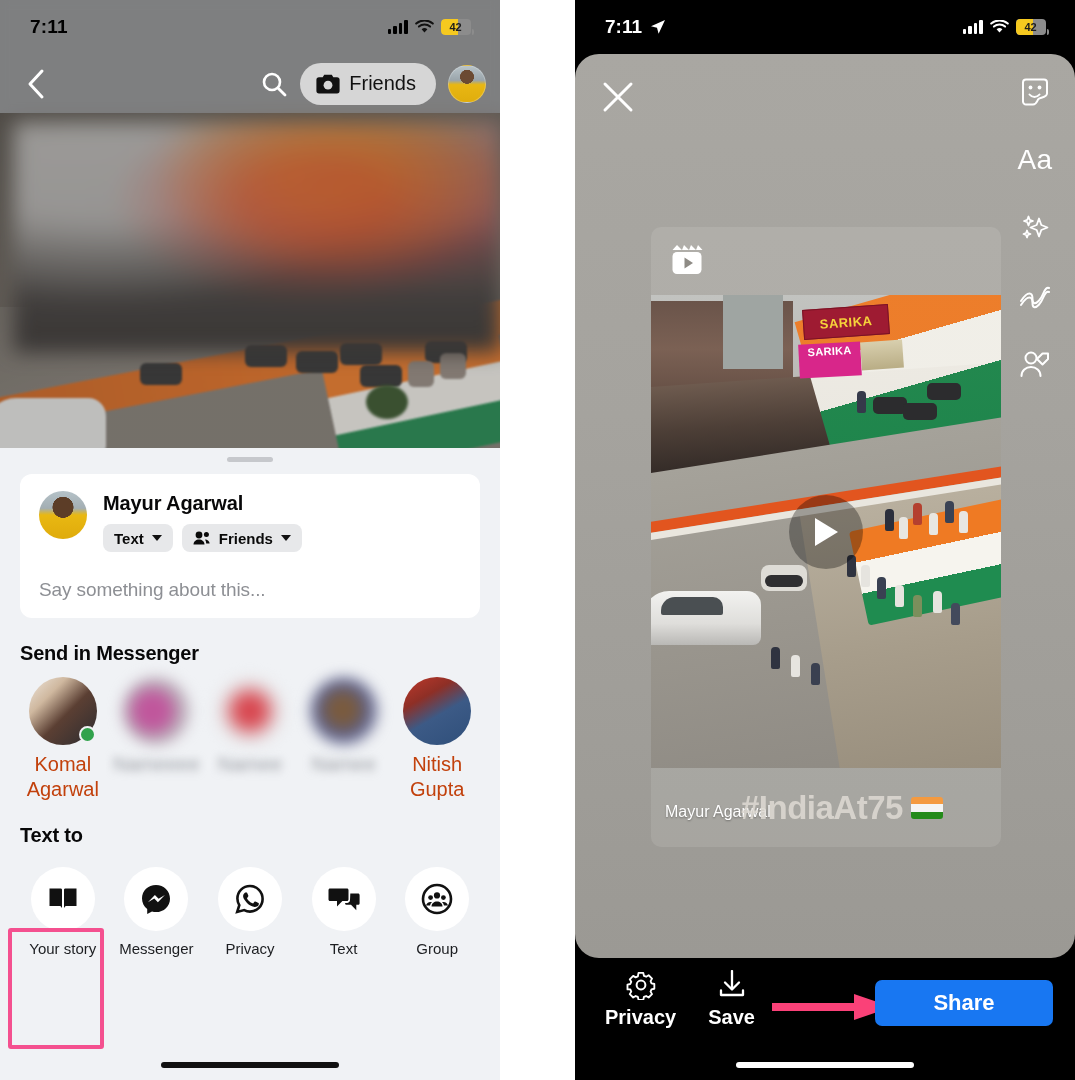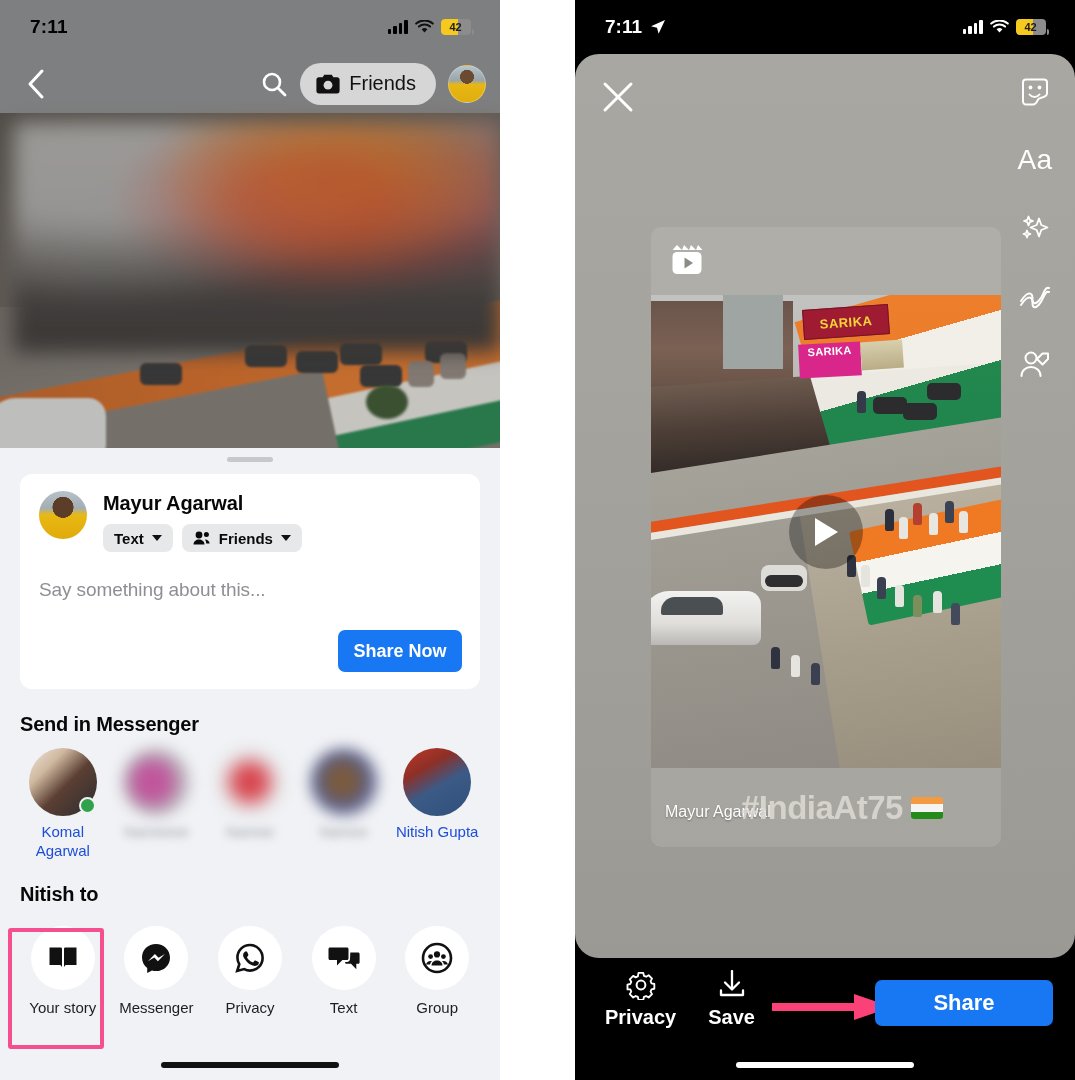--- a/index.html
+++ b/index.html
@@ -140,21 +140,21 @@
   .share-now span { color:#fff; font-size:18px; font-weight:700; }
 
   .sec-title { font-size:20px; font-weight:700; color:#080809; margin:24px 0 0 20px; letter-spacing:-0.2px;}
   .msgr-row { display:flex; gap:0; padding:12px 16px 0 16px; }
   .msgr-item { width:94px; display:flex; flex-direction:column; align-items:center; cursor:pointer;}
   .msgr-av { position:relative; width:68px; height:68px; border-radius:50%; }
   .dot-online {
     position:absolute; right:1px; bottom:2px; width:17px; height:17px; border-radius:50%;
     background:#31a24c; border:2.5px solid #f0f2f5;
   }
-  .msgr-name { font-size:15px; color:#1d4ed8; text-align:center; line-height:1.25; margin-top:7px; }
+  .msgr-name { font-size:20px; color:#c2410c; text-align:center; line-height:1.25; margin-top:7px; }
   .av-komal { background: linear-gradient(135deg,#efe7dd 0%, #cfb89f 28%, #5b3f33 55%, #2c2c30 100%); }
   .av-nitish { background: linear-gradient(150deg,#c0392b 0%, #8e2f26 30%, #3c5a86 55%, #2f4f7a 100%); }
   .av-blur1 { background: radial-gradient(circle at 45% 50%, #c0569c 0 30%, #b7a7b5 55%, #e3e3e6 100%); filter: blur(7px); }
   .av-blur2 { background: radial-gradient(circle at 50% 50%, #d8464f 0 22%, #e6e4e6 62%, #f0f0f2 100%); filter: blur(7px); }
   .av-blur3 { background: radial-gradient(circle at 48% 48%, #7a5b3e 0 26%, #5a5f8a 52%, #e6e4e6 100%); filter: blur(7px); }
   .name-blur { filter: blur(4.5px); color:#9a9da3; }
 
   .shareto-row { display:flex; padding:12px 16px 0 16px; }
   .st-item { width:94px; display:flex; flex-direction:column; align-items:center; cursor:pointer; padding-top:8px;}
   .st-circle {
@@ -415,23 +415,20 @@
                   <path d="M0.5 13.5c0-3 2.6-5 5.5-5s5.5 2 5.5 5Z" fill="#0a0a0a"></path>
                   <path d="M12 8.4c2.6 0 4.6 1.7 4.6 4.1h-3.4c0-1.6-.5-3-1.2-4.1Z" fill="#0a0a0a"></path>
                 </svg>
                 <span>Friends</span>
                 <div class="caret"></div>
               </div>
             </div>
           </div>
         </div>
         <div class="cc-placeholder">Say something about this...</div>
-        <div class="share-now">
-          <span>Share Now</span>
-        </div>
       </div>
 
       <div class="sec-title">Send in Messenger</div>
       <div class="msgr-row">
 
         <div class="msgr-item">
           <div class="msgr-av av-komal">
             <div class="dot-online"></div>
           </div>
           <div class="msgr-name">Komal<br>Agarwal</div>
@@ -451,21 +448,21 @@
           <div class="msgr-av av-blur3"></div>
           <div class="msgr-name name-blur">Namee</div>
         </div>
 
         <div class="msgr-item">
           <div class="msgr-av av-nitish"></div>
           <div class="msgr-name">Nitish Gupta</div>
         </div>
       </div>
 
-      <div class="sec-title" style="margin-top:22px;">Nitish to</div>
+      <div class="sec-title" style="margin-top:22px;">Text to</div>
       <div class="shareto-row">
 
         <div class="st-item">
           <div class="st-circle">
             <svg width="30" height="26" viewBox="0 0 30 26">
               <path d="M1.5 2.4h11.2c.7 0 1.3.6 1.3 1.3V22l-1.6-1.9H1.5Z" fill="#111"></path>
               <path d="M28.5 2.4H17.3c-.7 0-1.3.6-1.3 1.3V22l1.6-1.9h10.9Z" fill="#111"></path>
             </svg>
           </div>
           <div class="st-label">Your story</div>

